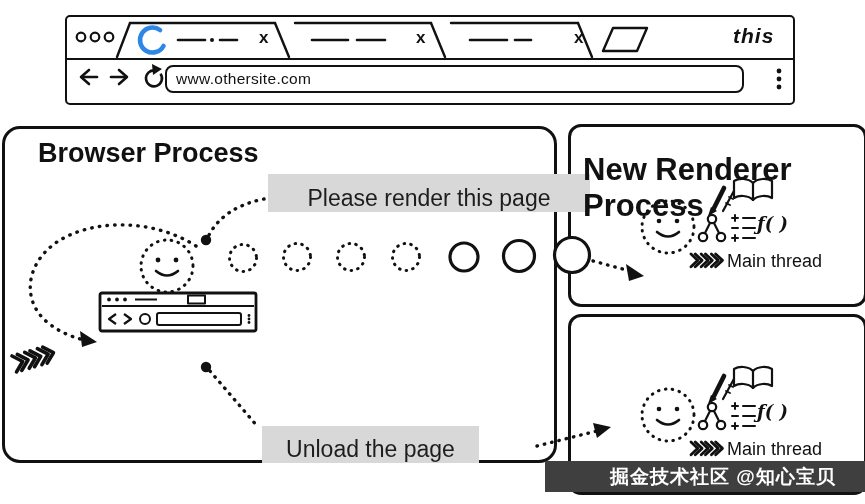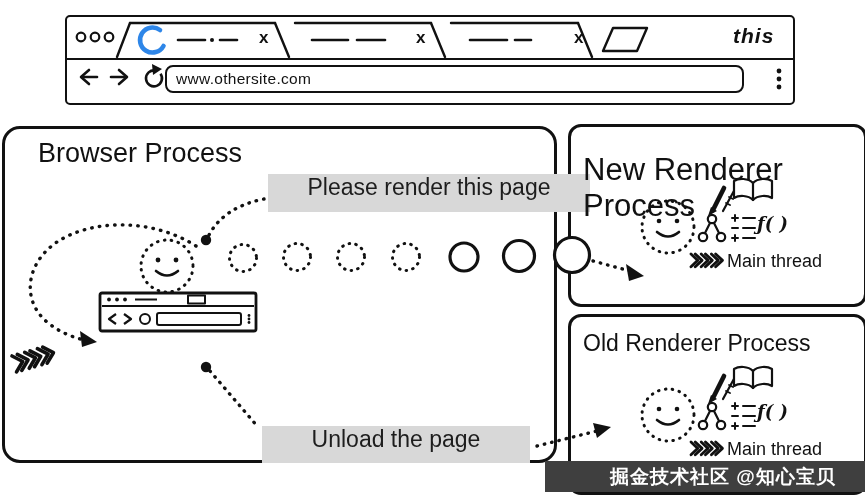--- a/index.html
+++ b/index.html
@@ -13,29 +13,29 @@
   .meow{position:absolute;left:733px;top:24px;font-size:21px;font-style:italic;font-weight:700;
         letter-spacing:1px;z-index:2;}
   .urlbox{position:absolute;left:165px;top:65px;width:566px;height:24px;border:2.4px solid #111;
           border-radius:8px;background:#fff;display:flex;align-items:center;padding-left:9px;
           font-size:15.5px;letter-spacing:.3px;z-index:2;}
   
   .pbox{position:absolute;border:3px solid #111;background:#fff;border-radius:13px;z-index:1;}
   .box-browser{left:2px;top:126px;width:549px;height:331px;border-radius:18px;}
   .box-new{left:568px;top:124px;width:293px;height:177px;}
   .box-old{left:568px;top:314px;width:293px;height:175px;}
-  .title{position:absolute;font-weight:400;z-index:5;}
+  .title{position:absolute;font-weight:700;z-index:5;}
   .t-browser{left:38px;top:138px;font-size:27px;}
   .t-new{left:583px;top:144px;font-size:31px;margin-top:8px;}
   .t-old{left:583px;top:330px;font-size:23px;}
   
-  .glabel{position:absolute;background:#d8d8d8;display:flex;align-items:flex-start;justify-content:center;
+  .glabel{position:absolute;background:#d8d8d8;display:flex;align-items:flex-end;justify-content:center;
           font-size:23px;color:#1d1d1d;z-index:3;}
   .l-render{left:268px;top:174px;width:322px;height:38px;}
-  .l-unload{left:262px;top:426px;width:268px;height:37px;}
+  .l-unload{left:262px;top:426px;width:217px;height:37px;}
   .small-label{position:absolute;font-weight:400;z-index:5;}
   .ui-thread{left:141px;top:336px;font-size:19px;}
   .mt-new{left:727px;top:251px;font-size:18px;}
   .mt-old{left:727px;top:439px;font-size:18px;}
   .watermark{position:absolute;left:545px;top:461px;width:356px;height:31px;background:#3f3f3f;
              color:#fff;display:flex;align-items:center;justify-content:center;font-size:19px;
              font-weight:700;letter-spacing:1px;z-index:7;}
   svg.overlay{position:absolute;left:0;top:0;z-index:4;pointer-events:none;}
 </style>
 </head>
@@ -53,21 +53,20 @@
   <div class="urlbox">
     <span>www.othersite.com</span>
   </div>
 
   <div class="pbox box-browser"></div>
   <div class="pbox box-new"></div>
   <div class="pbox box-old"></div>
 
   <span class="title t-browser">Browser Process</span>
   <span class="title t-new">New Renderer Process</span>
-  <span class="title t-old">Old Renderer Process</span>
 
   <div class="glabel l-render">
     <span>Please render this page</span>
   </div>
   <div class="glabel l-unload">
     <span>Unload the page</span>
   </div>
 
   <span class="small-label mt-new">Main thread</span>
   <span class="small-label mt-old">Main thread</span>

